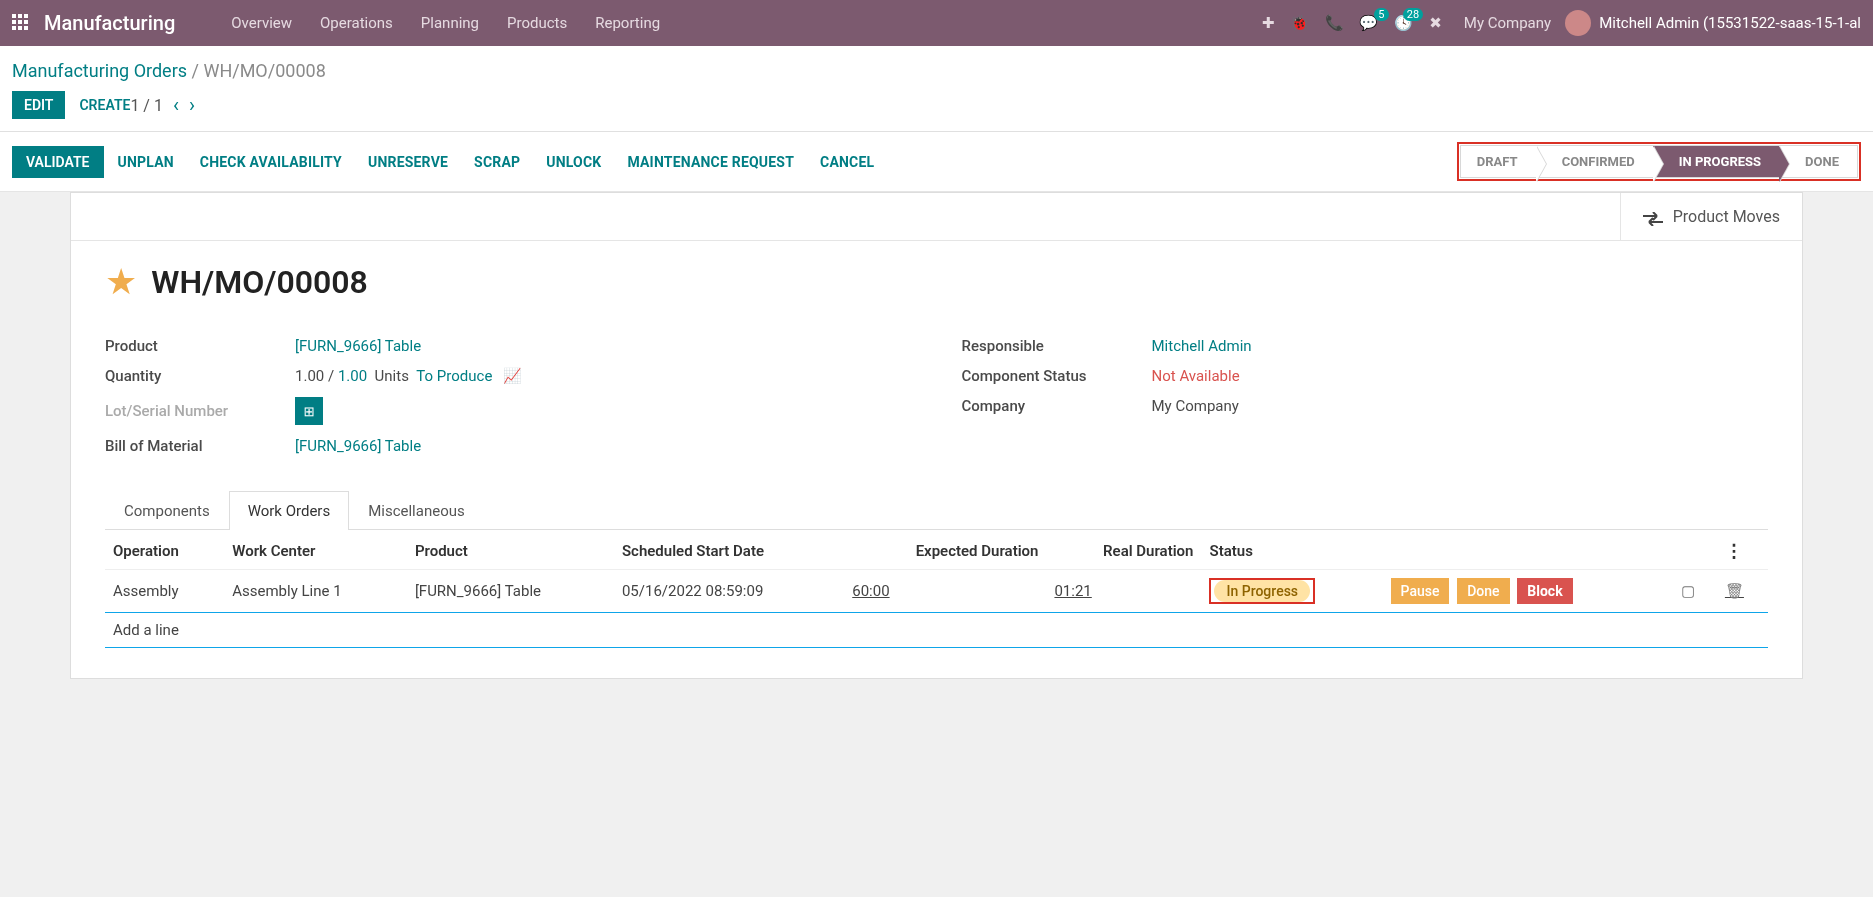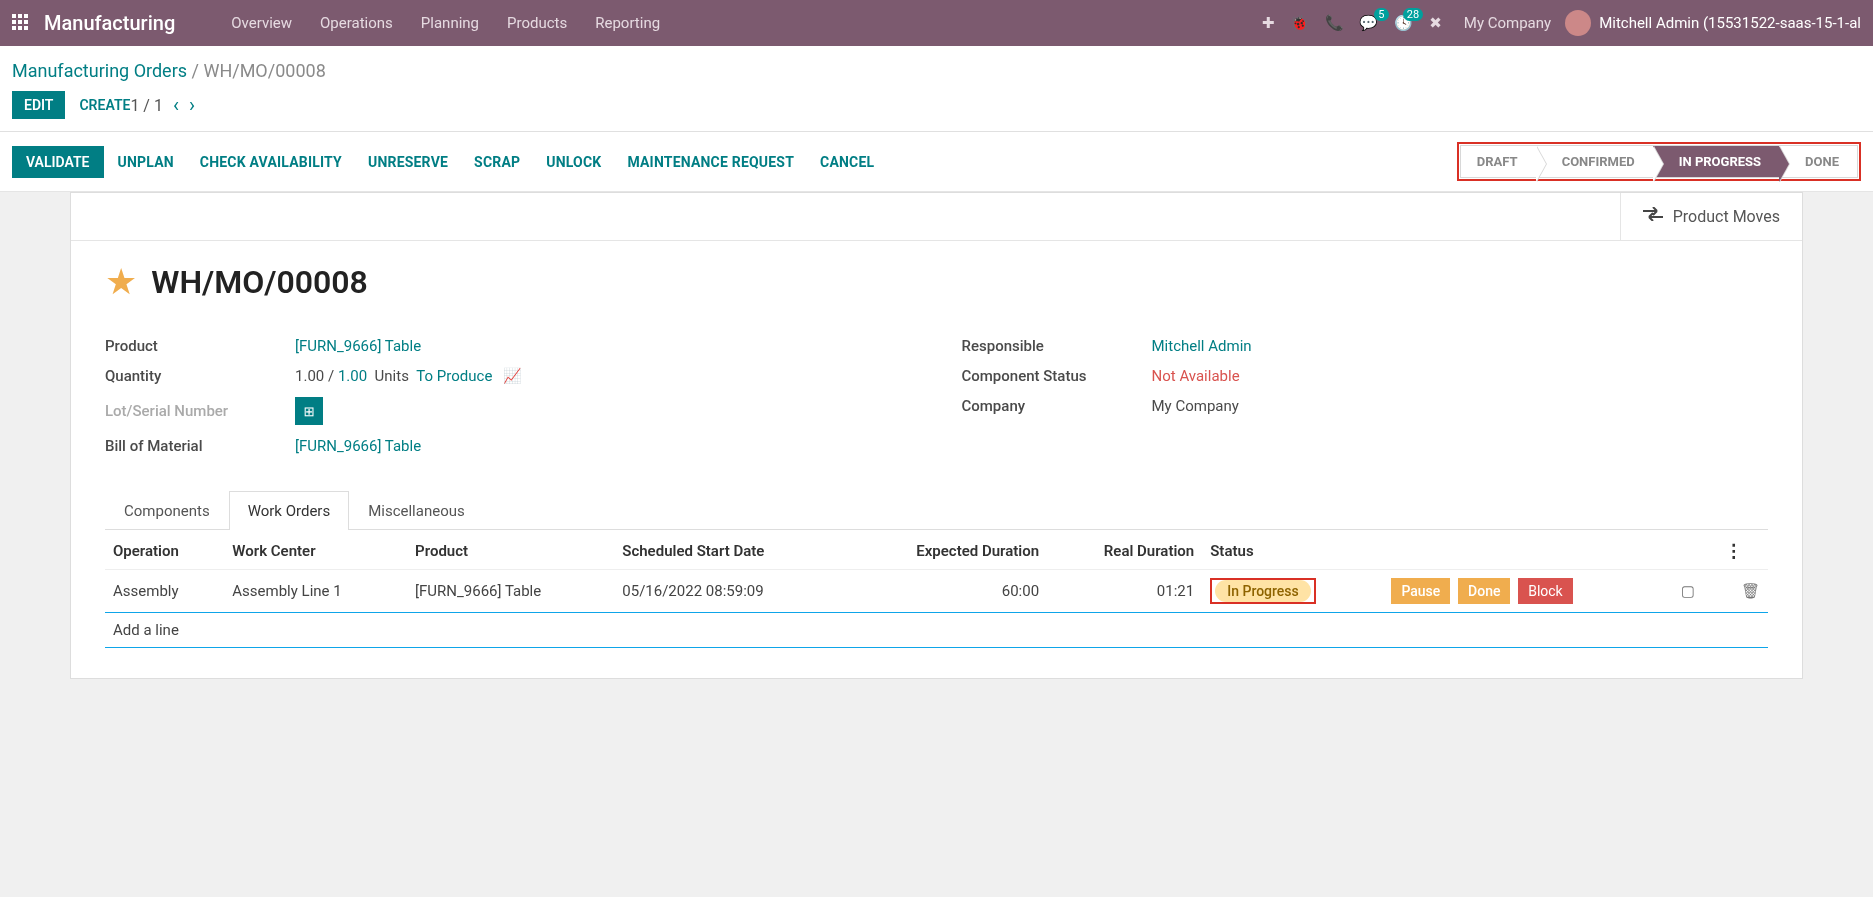--- a/index.html
+++ b/index.html
@@ -37,21 +37,21 @@
 .arrow-step::after { content:''; position:absolute; right:-10px; top:0; width:0; height:0; border-top:18px solid transparent; border-bottom:18px solid transparent; border-left:10px solid #fff; z-index:2; }
 .arrow-step::before { content:''; position:absolute; right:-11px; top:0; width:0; height:0; border-top:18px solid transparent; border-bottom:18px solid transparent; border-left:10px solid #d8d8d8; z-index:1; }
 .arrow-step:last-child::after, .arrow-step:last-child::before { display:none; }
 .arrow-step:last-child { border-right:1px solid #d8d8d8; }
 .arrow-step.active { background: #7c5a6f; color: #fff; }
 .arrow-step.active::after { border-left-color: #7c5a6f; }
 
 .sheet-wrap { padding: 0 70px 40px 70px; }
 .sheet { background: #fff; border: 1px solid #ddd; }
 .sheet-topright { display: flex; justify-content: flex-end; border-bottom: 1px solid #e5e5e5; }
-.pm-btn { padding: 14px 22px; color: #555; font-size: 16px; cursor: pointer; display: flex; align-items: flex-start; border-left: 1px solid #e5e5e5; }
+.pm-btn { padding: 14px 22px; color: #555; font-size: 16px; cursor: pointer; display: flex; align-items: flex-end; border-left: 1px solid #e5e5e5; }
 .pm-btn svg { margin-right: 10px; }
 
 .sheet-body { padding: 20px 34px 30px; }
 .title-row { display: flex; align-items: center; margin-bottom: 28px; }
 .star { color: #f0ad4e; font-size: 36px; margin-right: 14px; }
 .mo-title { font-size: 32px; font-weight: 600; color: #222; }
 
 .form-cols { display: flex; gap: 50px; margin-bottom: 30px; }
 .form-col { flex: 1; }
 .fld { display: flex; padding: 6px 0; font-size: 15px; align-items: center; }
@@ -64,25 +64,25 @@
 .lot-btn { background: #017e84; color: #fff; border:none; width:28px; height:28px; display:flex; align-items:center; justify-content:center; cursor:pointer; }
 
 .tabs { display: flex; border-bottom: 1px solid #ddd; }
 .tab { padding: 10px 18px; font-size: 15px; color: #555; cursor: pointer; border: 1px solid transparent; border-bottom: none; margin-bottom: -1px; }
 .tab.active { border-color: #ddd; background: #fff; color: #333; }
 
 .wo-table { width: 100%; border-collapse: collapse; font-size: 15px; }
 .wo-table th { text-align: left; padding: 10px 8px 8px; font-weight: 600; color: #333; border-bottom: 1px solid #eee; }
 .wo-table th.r { text-align: right; }
 .wo-table td { padding: 8px 8px; border-bottom: 1px solid #0ea5e9; color: #444; vertical-align: middle; }
-.wo-table td.r { text-align: right; }
+.wo-table td.r { text-align: left; text-decoration: underline; }
 .status-pill-wrap { display:inline-block; border:2px solid #d93025; padding:2px 3px; }
 .status-pill { background: #ffe3a5; color: #8e6300; border-radius: 12px; padding: 3px 12px; font-size: 14px; font-weight: 500; }
 .btn-orange { background: #f0ad4e; color: #fff; border: none; padding: 5px 10px; font-size: 14px; font-weight: 500; cursor: pointer; margin-left: 4px; }
-.btn-red { background: #d9534f; color: #fff; border: none; padding: 5px 10px; font-size: 14px; font-weight: 400; cursor: pointer; margin-left: 4px; }
+.btn-red { background: #d9534f; color: #fff; border: none; padding: 5px 10px; font-size: 14px; font-weight: 700; cursor: pointer; margin-left: 4px; }
 .row-icon { color: #777; cursor: pointer; }
 .addline { color: #017e84; padding: 10px 8px; cursor: pointer; font-size: 15px; }
 .kebab { text-align:right; color:#555; cursor:pointer; font-size:18px; }
 </style>
 </head>
 <body>
 
 <div class="topbar">
   <div class="apps-icon">
       <span></span>

